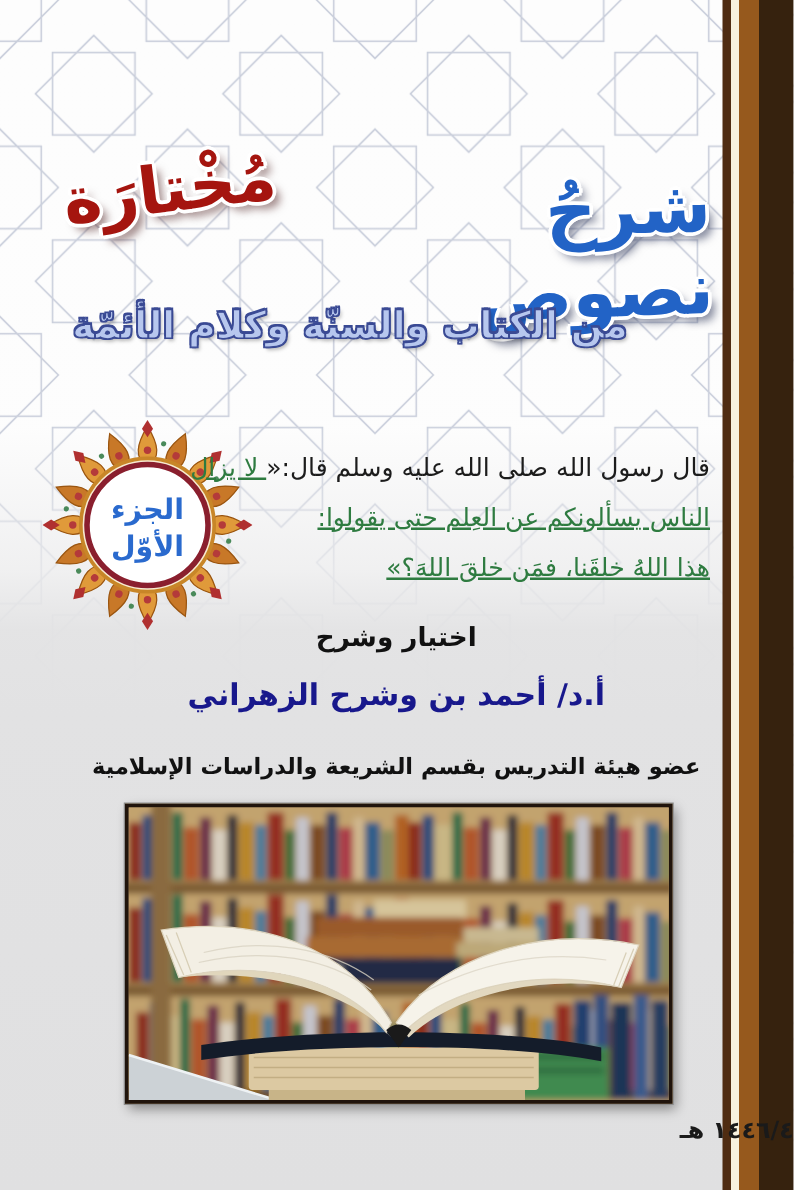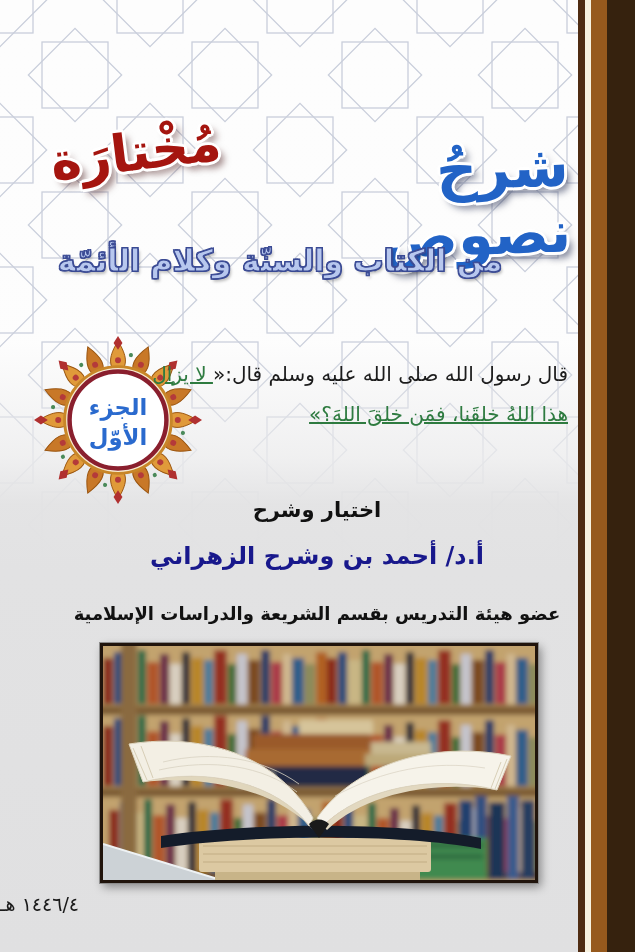--- a/index.html
+++ b/index.html
@@ -42,22 +42,22 @@
   .hadith .green{color:#2e7b40;text-decoration:underline;}
   .infoblock{position:absolute;top:498px;left:57px;width:520px;direction:rtl;text-align:center;color:#111;}
   .sel{font-size:21px;font-weight:bold;margin-bottom:20px;}
   .author{font-size:24px;font-weight:bold;color:#18188c;margin-bottom:9px;}
   .af1{font-size:18px;font-weight:bold;margin-bottom:11px;margin-top:33px;}
   .af2{font-size:18px;font-weight:bold;}
   .photo{position:absolute;left:100px;top:643px;width:432px;height:234px;
          border:3px solid #20140c;box-shadow:0 0 0 1px #8d8d8d,3px 4px 9px rgba(0,0,0,.4);
          background:#b99a6a;}
   .photo svg{display:block;}
-  .hdate{position:absolute;top:893px;left:0;width:635px;direction:rtl;text-align:left;
-         font-size:19px;font-weight:normal;color:#1a1a1a;}
+  .hdate{position:absolute;top:893px;left:0;width:635px;direction:rtl;text-align:right;
+         font-size:19px;font-weight:bold;color:#1a1a1a;}
 </style>
 </head>
 <body>
 
 <div class="page">
 
   <svg class="bgpattern" width="635" height="952" xmlns="http://www.w3.org/2000/svg">
     <defs>
       <g id="sm">
         <rect x="-33" y="-33" width="66" height="66"></rect>
@@ -152,20 +152,21 @@
         <use href="#rdot" transform="rotate(337.5)"></use>
       </g>
       <circle r="49" fill="#ffffff" stroke="#8a1f2e" stroke-width="4.5"></circle>
     </g>
     <text x="85" y="80" text-anchor="middle" font-size="23" font-weight="bold" fill="#2a6ace">الجزء</text>
     <text x="85" y="110" text-anchor="middle" font-size="23" font-weight="bold" fill="#2a6ace">الأوّل</text>
   </svg>
 
   <div class="hadith">
     <div><span>قال رسول الله صلى الله عليه وسلم قال:«</span><span class="green"> لا يزال</span></div>
+    <div class="green">الناس يسألونكم عن العِلم حتى يقولوا:</div>
     <div class="green">هذا اللهُ خلقَنا، فمَن خلقَ اللهَ؟»</div>
   </div>
 
   <div class="infoblock">
     <div class="sel">اختيار وشرح</div>
     <div class="author">أ.د/ أحمد بن وشرح الزهراني</div>
     <div class="af1">عضو هيئة التدريس بقسم الشريعة والدراسات الإسلامية</div>
   </div>
 
   <div class="photo">

